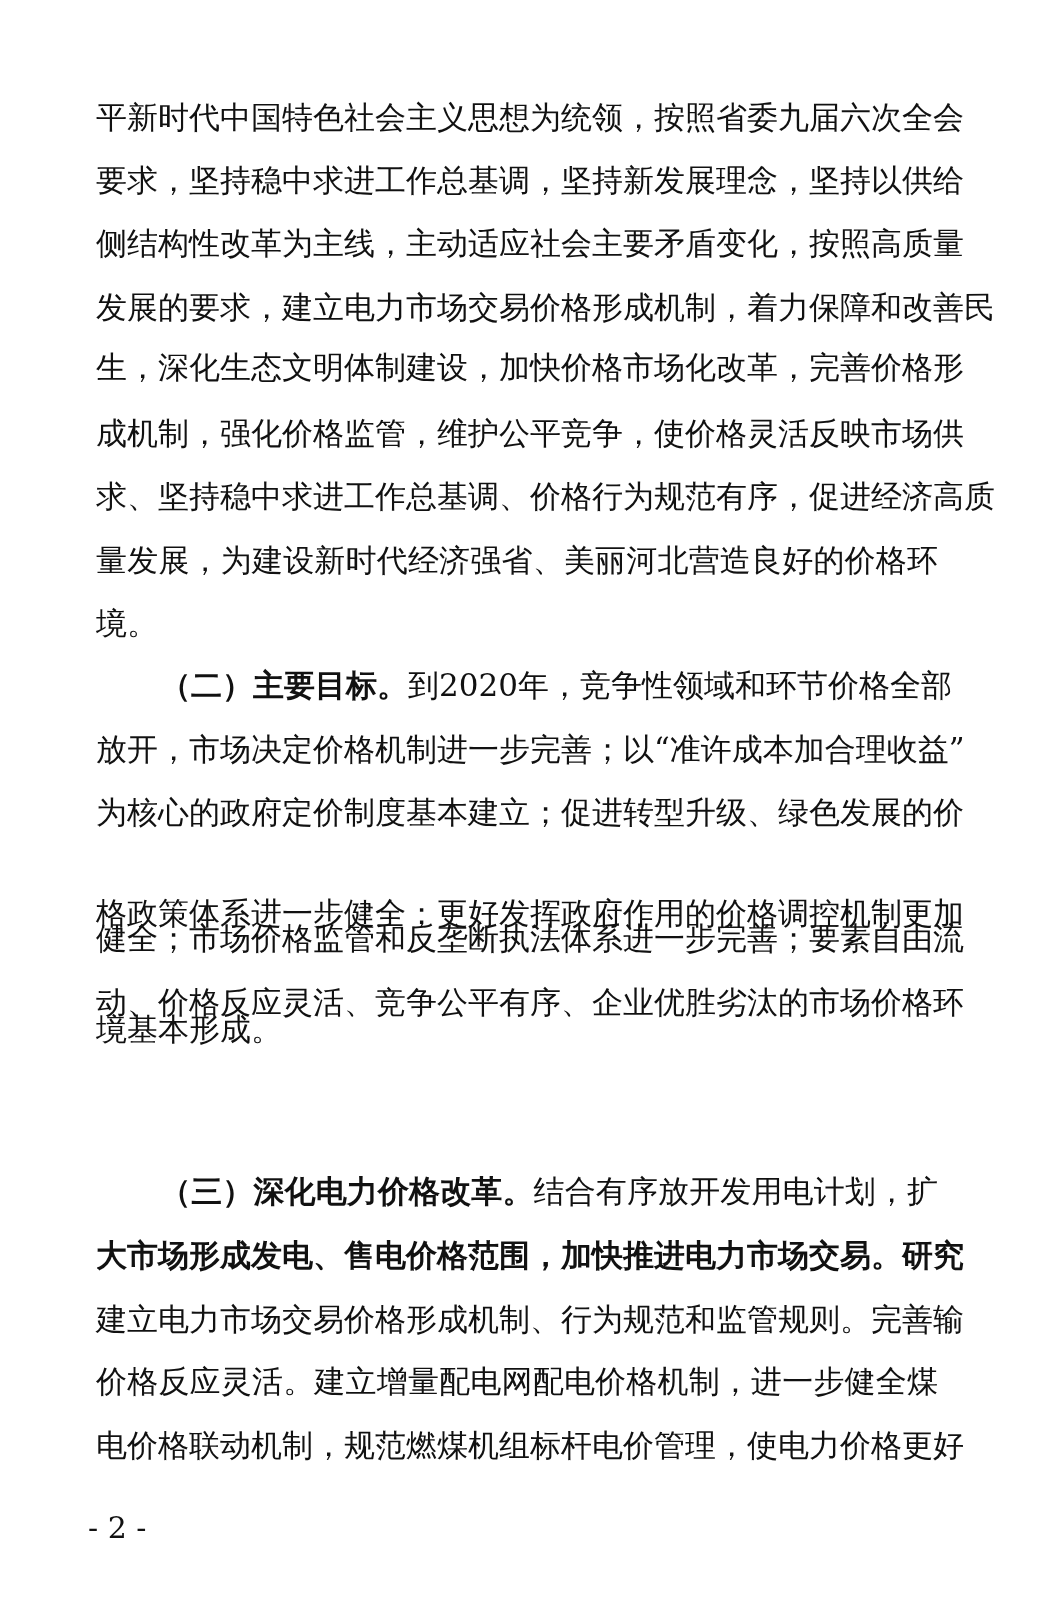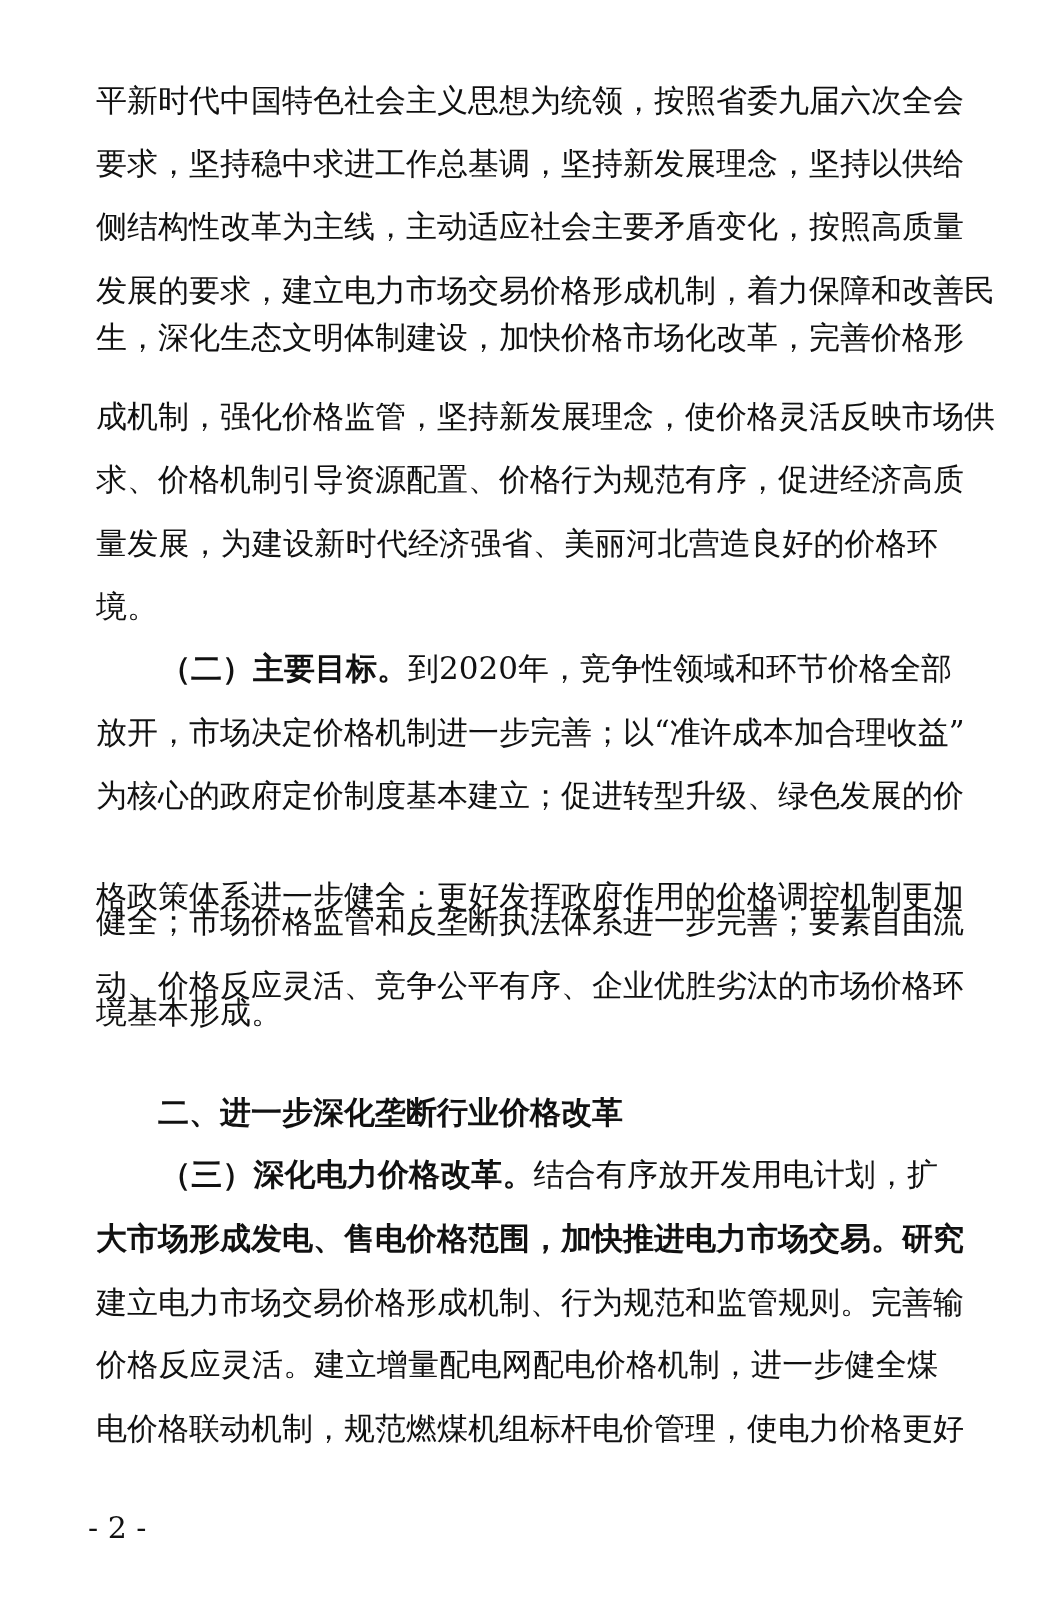--- a/index.html
+++ b/index.html
@@ -26,20 +26,21 @@
       position: absolute;
       left: 96px;
       width: 842px;
       height: 40px;
       line-height: 40px;
       font-size: 31px;
       white-space: nowrap;
       text-align: justify;
       text-align-last: justify;
       letter-spacing: 0px;
+      margin-top: 17px;
     }
     .line.last {
       text-align-last: left;
     }
     .line.indent {
       left: 160px;
       width: 778px;
     }
     .bold {
       font-weight: bold;
@@ -69,40 +70,39 @@
 </head>
 <body>
 
 <div class="page">
 
   <div>
     <div class="line" style="top:80px;">平新时代中国特色社会主义思想为统领，按照省委九届六次全会</div>
     <div class="line" style="top:143px;">要求，坚持稳中求进工作总基调，坚持新发展理念，坚持以供给</div>
     <div class="line" style="top:206px;">侧结构性改革为主线，主动适应社会主要矛盾变化，按照高质量</div>
     <div class="line" style="top:270px;">发展的要求，建立电力市场交易价格形成机制，着力保障和改善民</div>
-    <div class="line" style="top:317px;">生，深化生态文明体制建设，加快价格市场化改革，完善价格形</div>
-    <div class="line" style="top:396px;">成机制，强化价格监管，坚持新发展理念，使价格灵活反映市场供</div>
-    <div class="line" style="top:459px;">求、价格机制引导资源配置、价格行为规范有序，促进经济高质</div>
+    <div class="line" style="top:330px;">生，深化生态文明体制建设，加快价格市场化改革，完善价格形</div>
+    <div class="line" style="top:396px;">成机制，强化价格监管，维护公平竞争，使价格灵活反映市场供</div>
+    <div class="line" style="top:459px;">求、坚持稳中求进工作总基调、价格行为规范有序，促进经济高质</div>
     <div class="line" style="top:523px;">量发展，为建设新时代经济强省、美丽河北营造良好的价格环</div>
     <div class="line last" style="top:586px;">境。</div>
   </div>
 
   <div>
     <div class="line indent" style="top:648px;">
       <span class="bold">（二）主要目标。</span><span>到2020年，竞争性领域和环节价格全部</span>
     </div>
     <div class="line" style="top:712px;">放开，市场决定价格机制进一步完善；以“准许成本加合理收益”</div>
     <div class="line" style="top:775px;">为核心的政府定价制度基本建立；促进转型升级、绿色发展的价</div>
     <div class="line" style="top:876px;">格政策体系进一步健全；更好发挥政府作用的价格调控机制更加</div>
     <div class="line" style="top:901px;">健全；市场价格监管和反垄断执法体系进一步完善；要素自由流</div>
     <div class="line" style="top:965px;">动、价格反应灵活、竞争公平有序、企业优胜劣汰的市场价格环</div>
     <div class="line last" style="top:992px;">境基本形成。</div>
   </div>
 
-  <div class="heading" style="top:1092px;">二、进一步深化垄断行业价格改革</div>
 
   <div>
     <div class="line indent" style="top:1154px;">
       <span class="bold">（三）深化电力价格改革。</span><span>结合有序放开发用电计划，扩</span>
     </div>
     <div class="line" style="top:1218px;font-weight:bold;">大市场形成发电、售电价格范围，加快推进电力市场交易。研究</div>
     <div class="line" style="top:1282px;">建立电力市场交易价格形成机制、行为规范和监管规则。完善输</div>
     <div class="line" style="top:1344px;">价格反应灵活。建立增量配电网配电价格机制，进一步健全煤</div>
     <div class="line" style="top:1408px;">电价格联动机制，规范燃煤机组标杆电价管理，使电力价格更好</div>
   </div>

